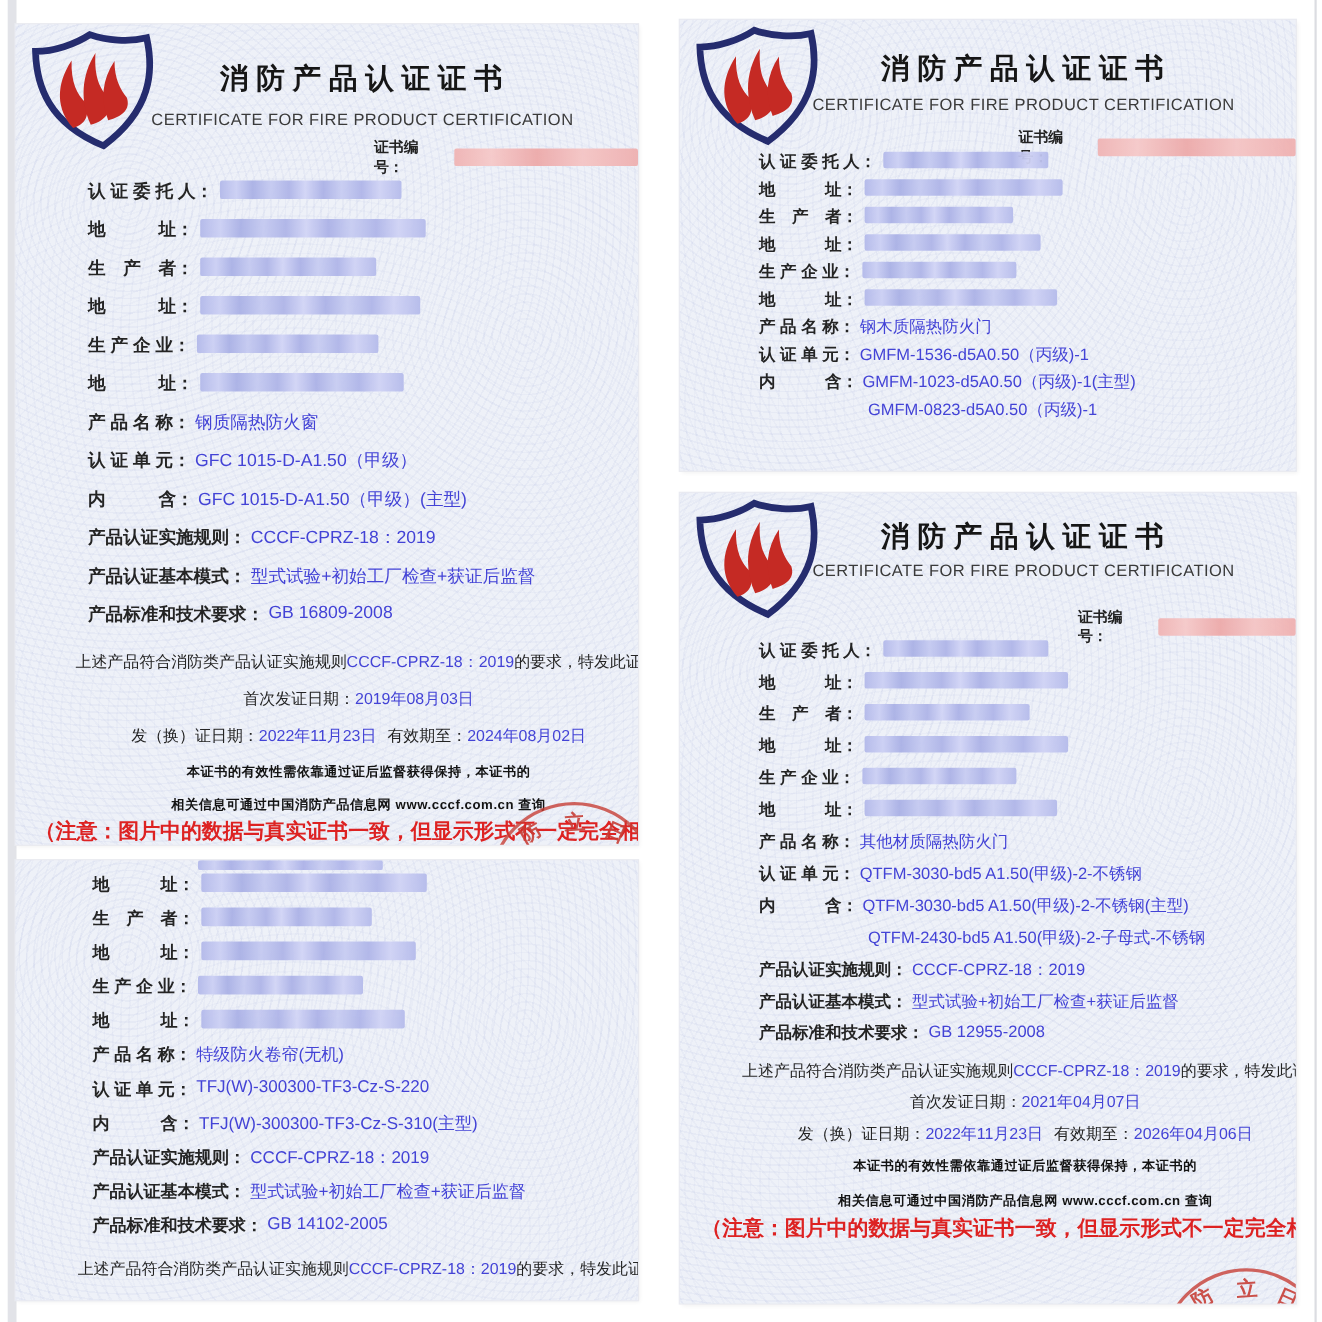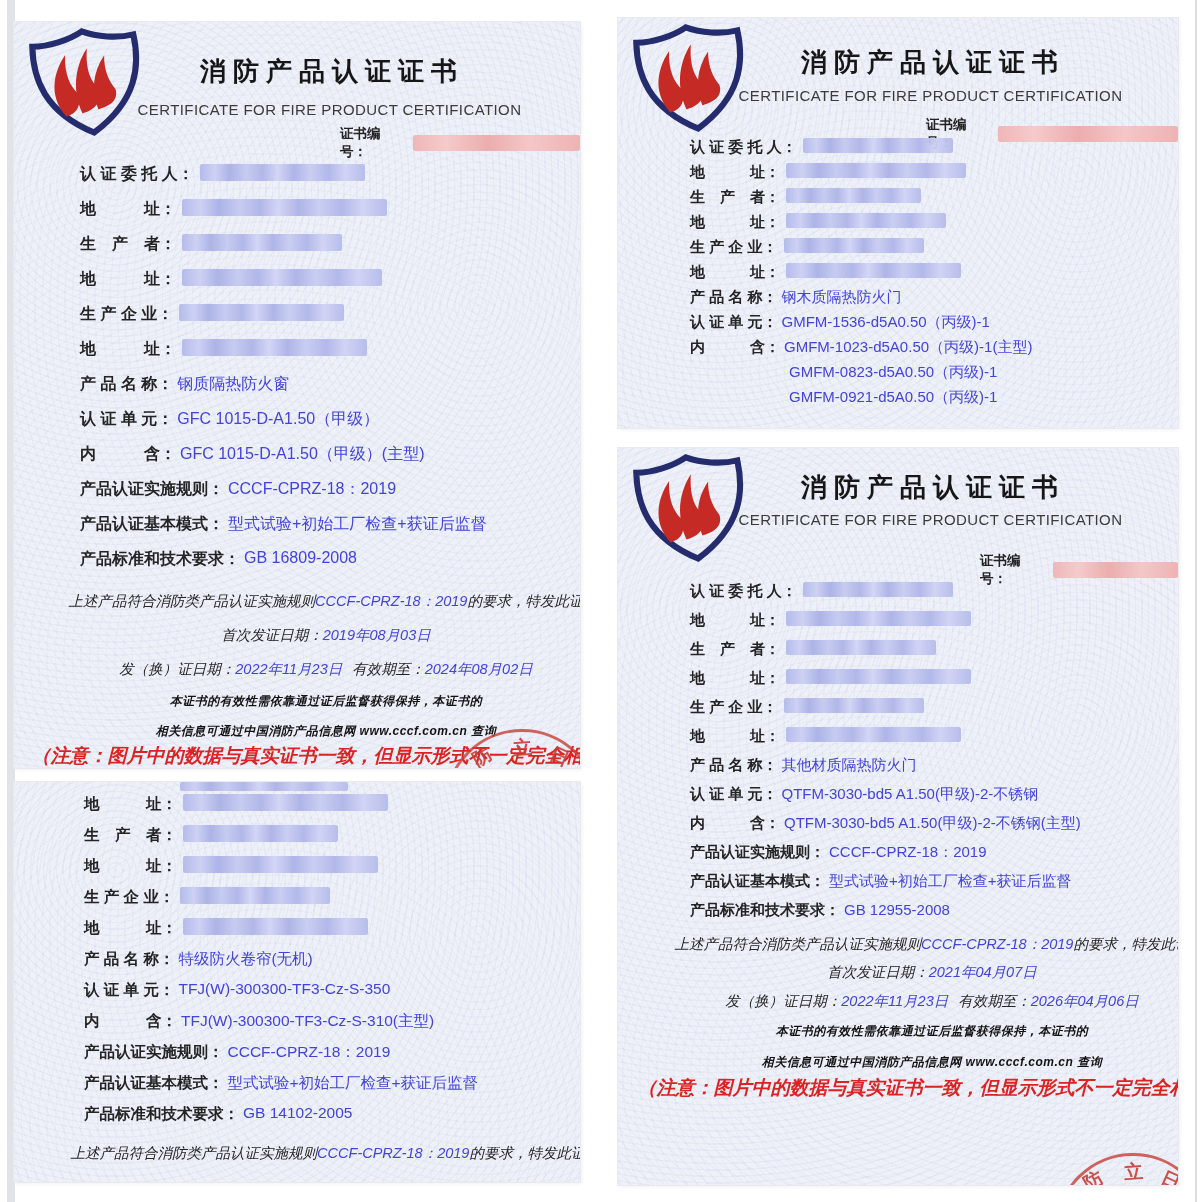--- a/index.html
+++ b/index.html
@@ -44,21 +44,21 @@
   .p3 .cont,.p4 .cont{padding-left:95px;}
 
   .rv{height:17px;border-radius:2px;margin-left:6px;opacity:.95;filter:blur(.4px);
       background:linear-gradient(90deg,#b3b9ea 0,#ccd0f4 9%,#aab1e6 18%,#c5caf1 28%,#afb5e8 38%,
                  #d2d5f6 47%,#acb2e7 57%,#c8cdf2 67%,#b0b6e9 78%,#d0d3f5 88%,#b5bbeb 100%);}
   .rv.s{height:15px;}
   .rv.pink{background:linear-gradient(90deg,#f0b4b4,#f6c9c9 20%,#edaaaa 45%,#f5c5c5 70%,#efb0b0 100%);
            height:16px;filter:blur(.5px);}
   .rv.cut{position:absolute;}
 
-  .cline{text-align:center;font-size:14.5px;display:flex;align-items:center;justify-content:center;white-space:nowrap;font-style:italic;}
+  .cline{text-align:center;font-size:14.5px;display:flex;align-items:center;justify-content:center;white-space:nowrap;}
   .ink{color:#242424;} .blu{color:#4343d6;} .sp{margin-left:10px;}
   .p1 .st{height:34px;} .p1 .d1{height:34px;} .p1 .d2{height:34px;}
   .p2 .st{height:32px;margin-top:2px;}
   .p4 .st{height:28px;} .p4 .d1{height:28px;} .p4 .d2{height:30px;}
   .big{font-size:12px;font-weight:700;color:#131313;letter-spacing:.5px;}
   .p1 .big{height:30px;} .p4 .big{height:31px;}
   .note{font-size:19px;font-weight:700;color:#dd2222;height:20px;}
 
   .stamp{position:absolute;width:150px;height:150px;border-radius:50%;
          border:3px solid rgba(199,62,54,.8);color:rgba(199,62,54,.9);}
@@ -189,21 +189,21 @@
     <div class="row">
         <span class="lbl">地　　　址：</span>
         <span class="rv" style="width:185px"></span>
       </div>
     <div class="row">
         <span class="lbl">产 品 名 称：</span>
         <span class="val">特级防火卷帘(无机)</span>
       </div>
     <div class="row">
         <span class="lbl">认 证 单 元：</span>
-        <span class="val">TFJ(W)-300300-TF3-Cz-S-350</span>
+        <span class="val">TFJ(W)-300300-TF3-Cz-S-220</span>
       </div>
     <div class="row">
         <span class="lbl">内　　　含：</span>
         <span class="val">TFJ(W)-300300-TF3-Cz-S-310(主型)</span>
       </div>
     <div class="row">
         <span class="lbl">产品认证实施规则：</span>
         <span class="val">CCCF-CPRZ-18：2019</span>
       </div>
     <div class="row">
@@ -272,23 +272,20 @@
         <span class="lbl">认 证 单 元：</span>
         <span class="val">GMFM-1536-d5A0.50（丙级)-1</span>
       </div>
     <div class="row">
         <span class="lbl">内　　　含：</span>
         <span class="val">GMFM-1023-d5A0.50（丙级)-1(主型)</span>
       </div>
     <div class="row cont">
         <span class="val">GMFM-0823-d5A0.50（丙级)-1</span>
       </div>
-    <div class="row cont">
-        <span class="val">GMFM-0921-d5A0.50（丙级)-1</span>
-      </div>
   </div>
 </div>
 
 <div class="panel p4">
   <svg class="logo" viewBox="0 0 130 112">
     <g transform="rotate(-7 65 56)">
       <path d="M65 5 C51 12 31 16 15 14 C12 45 19 79 65 105 C111 79 118 45 115 14 C99 16 79 12 65 5 Z" fill="none" stroke="#252c6e" stroke-width="6"></path>
       <g fill="#c52a24">
         <path d="M40 86 C27 68 29 46 46 26 C43 45 47 57 54 65 C56 76 52 84 40 86 Z"></path>
         <path d="M56 85 C49 63 53 40 68 22 C64 43 68 55 75 63 C77 75 70 83 56 85 Z"></path>
@@ -332,20 +329,23 @@
         <span class="val">其他材质隔热防火门</span>
       </div>
     <div class="row">
         <span class="lbl">认 证 单 元：</span>
         <span class="val">QTFM-3030-bd5 A1.50(甲级)-2-不锈钢</span>
       </div>
     <div class="row">
         <span class="lbl">内　　　含：</span>
         <span class="val">QTFM-3030-bd5 A1.50(甲级)-2-不锈钢(主型)</span>
       </div>
+    <div class="row cont">
+        <span class="val">QTFM-2430-bd5 A1.50(甲级)-2-子母式-不锈钢</span>
+      </div>
     <div class="row">
         <span class="lbl">产品认证实施规则：</span>
         <span class="val">CCCF-CPRZ-18：2019</span>
       </div>
     <div class="row">
         <span class="lbl">产品认证基本模式：</span>
         <span class="val">型式试验+初始工厂检查+获证后监督</span>
       </div>
     <div class="row">
         <span class="lbl">产品标准和技术要求：</span>

